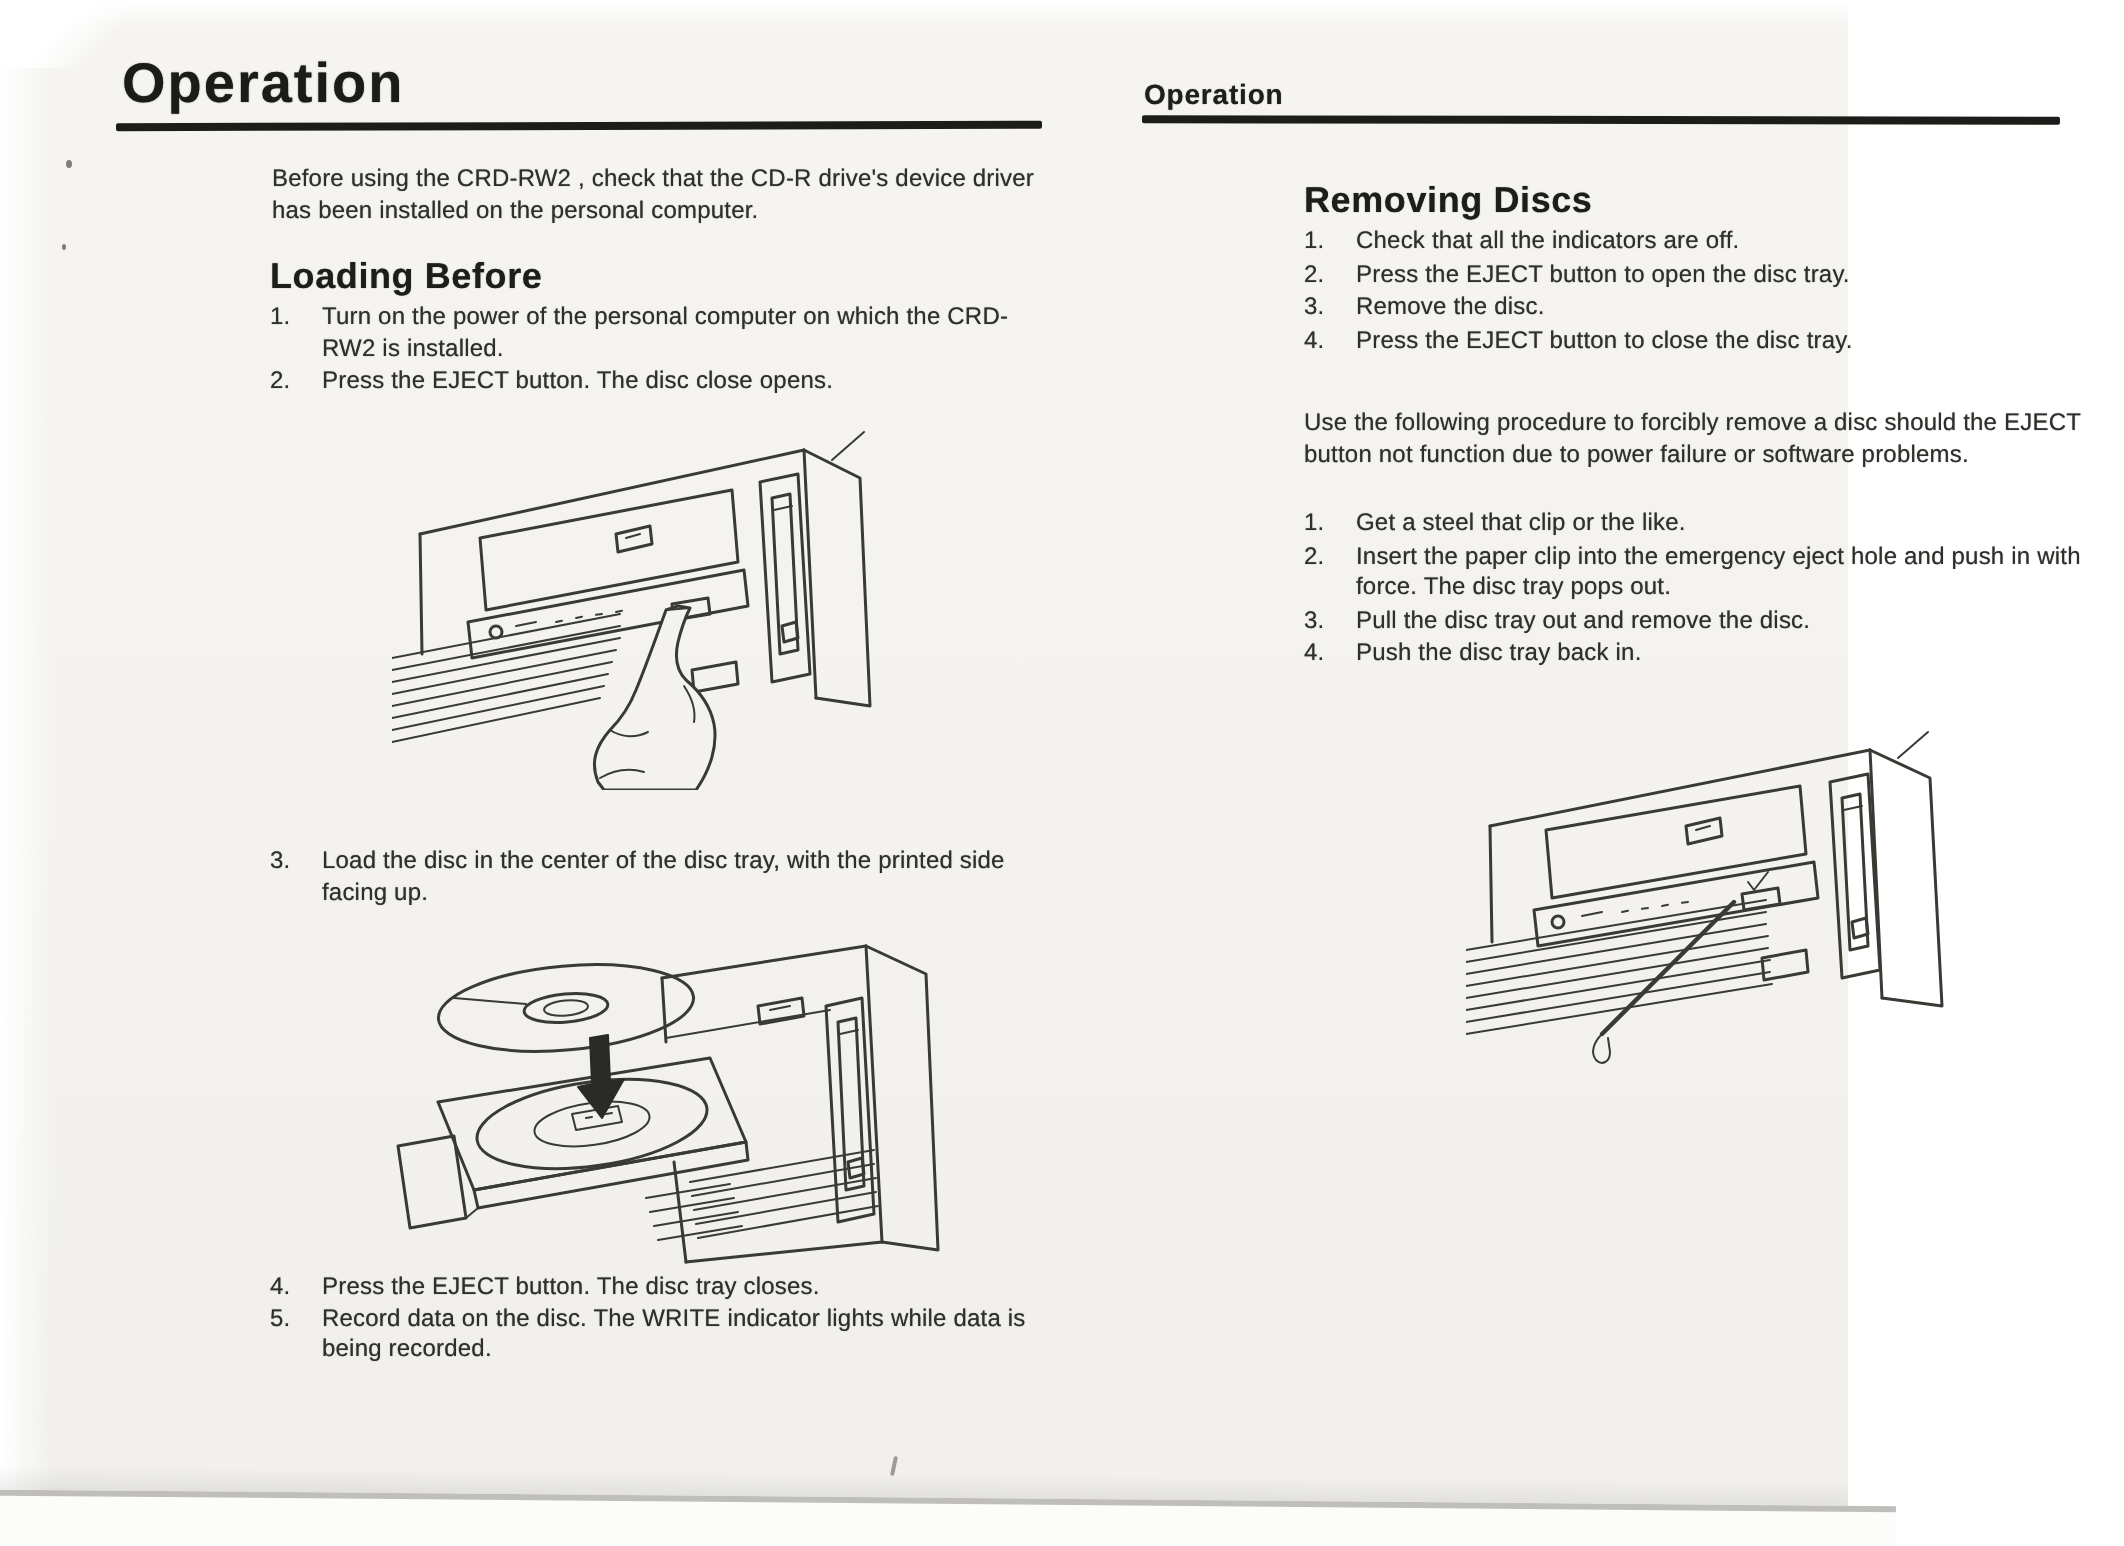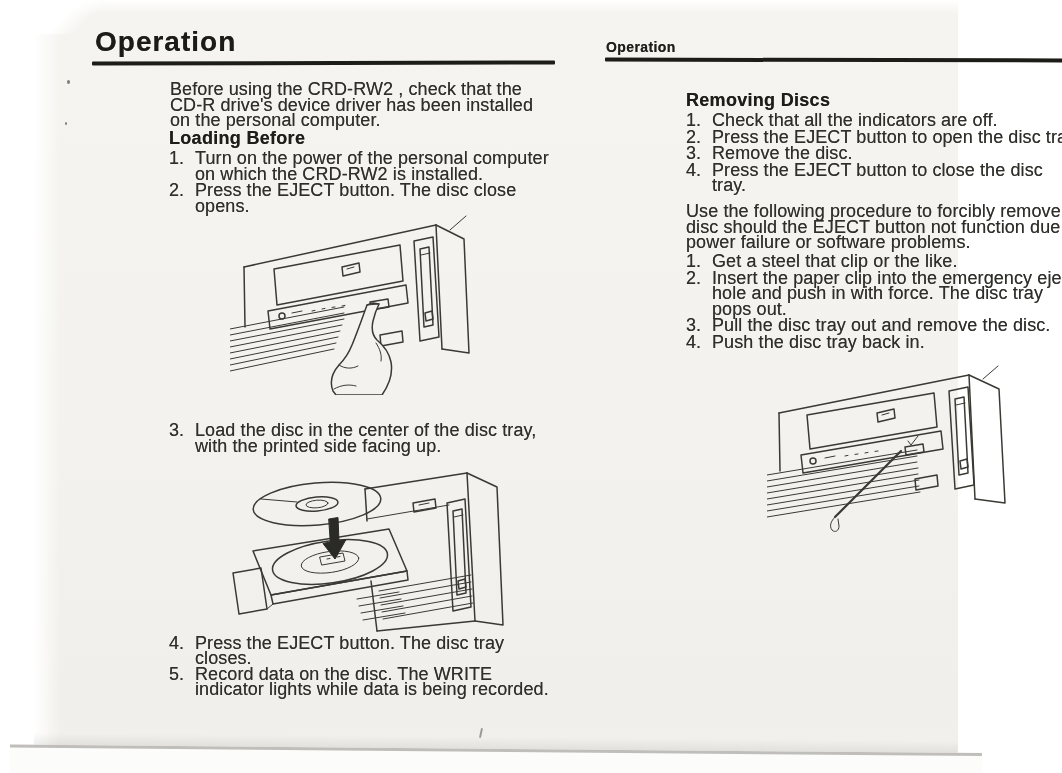--- a/index.html
+++ b/index.html
@@ -5,21 +5,20 @@
   html,body{margin:0;padding:0;}
   body{
     width:1062px;height:773px;overflow:hidden;
     font-family:"Liberation Sans",sans-serif;
     background:#ffffff;
   }
   #page{
     position:relative;width:924px;height:773px;
     background:linear-gradient(180deg,#f5f4f0 0%,#f3f2ee 55%,#f0efeb 92%,#f2f1ed 100%);
     color:#2e2e2a;
-    margin-left:34px;
   }
   
   .edge-top{position:absolute;left:0;top:0;width:100%;height:14px;
     background:linear-gradient(180deg,#ffffff 0%,rgba(255,255,255,0) 100%);}
   .edge-left{position:absolute;left:0;top:0;width:27px;height:100%;
     background:linear-gradient(90deg,#ffffff 0%,rgba(255,255,255,0) 100%);}
   .edge-corner{position:absolute;left:0;top:0;width:90px;height:34px;
     background:linear-gradient(135deg,#ffffff 38%,rgba(255,255,255,0) 60%);}
   .scan-bottom{position:absolute;left:-24px;right:-24px;top:748px;height:60px;
     background:#fcfcfb;border-top:3px solid #bfbeba;
@@ -27,21 +26,21 @@
   .scan-bottom-shade{position:absolute;left:0;right:0;top:736px;height:12px;
     background:linear-gradient(180deg,rgba(0,0,0,0) 0%,rgba(90,90,85,0.10) 100%);
     transform:rotate(0.5deg);transform-origin:40% 0;}
   .speck{position:absolute;background:#55544f;border-radius:50%;opacity:.75;}
   .speck.s1{left:33px;top:80px;width:3px;height:4px;}
   .speck.s2{left:31px;top:122px;width:2px;height:3px;}
   .speck.s3{left:446px;top:728px;width:2px;height:10px;border-radius:1px;
     transform:rotate(12deg);opacity:.55;}
 
   
-  .txt{font-size:18px;line-height:15.5px;letter-spacing:.1px;
+  .txt{font-size:12px;line-height:15.5px;letter-spacing:.1px;
     text-shadow:0 0 .5px rgba(46,46,42,.65);}
   .h-big{position:absolute;left:61px;top:26px;font-size:28px;font-weight:bold;
     letter-spacing:1px;color:#1b1b18;text-shadow:0 0 .6px rgba(27,27,24,.7);}
   .h-small{position:absolute;left:572px;top:39px;font-size:14px;font-weight:bold;
     letter-spacing:.4px;color:#1e1e1b;text-shadow:0 0 .5px rgba(30,30,27,.7);}
   .rule{position:absolute;height:4px;background:#1c1c19;border-radius:1px;}
   .rule.r1{left:58px;top:61px;width:463px;transform:rotate(-.15deg);}
   .rule.r2{left:571px;top:58px;width:459px;height:3.5px;transform:rotate(.1deg);}
   .sec-title{font-size:18px;font-weight:bold;letter-spacing:.3px;color:#1d1d1a;
     text-shadow:0 0 .5px rgba(29,29,26,.7);}

